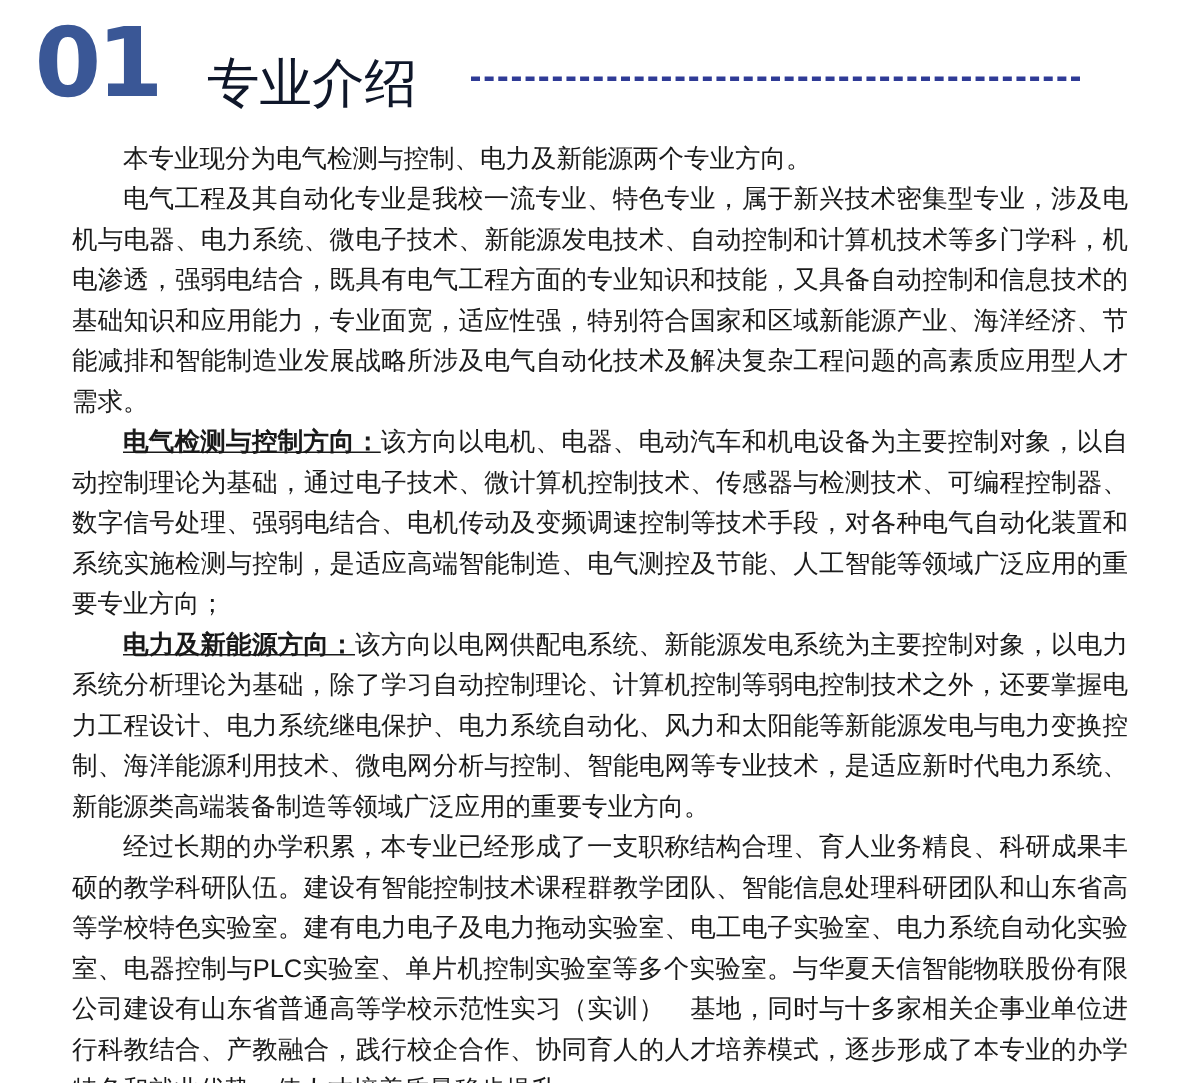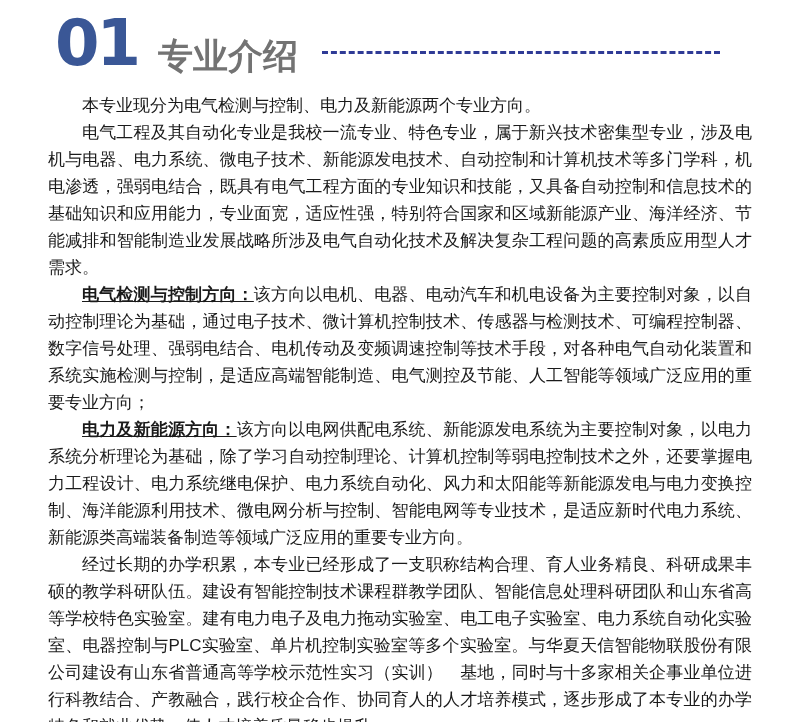--- a/index.html
+++ b/index.html
@@ -13,37 +13,38 @@
     height: 722px;
     background: #ffffff;
     overflow: hidden;
     font-family: "Liberation Sans", "DejaVu Sans", sans-serif;
   }
   .header {
     display: flex;
     align-items: flex-end;
     box-sizing: border-box;
     height: 74px;
-    padding: 6px 80px 0 55px;
+    padding: 6px 80px 0 23px;
+    gap: 12px;
   }
   .section-number {
     font-family: "DejaVu Sans", sans-serif;
     font-size: 64px;
     font-weight: 800;
     line-height: 0.95;
     letter-spacing: -3px;
     color: var(--accent, #3A5796);
   }
   .section-title {
     margin: 0 0 0 20px;
     padding-bottom: 1px;
     font-size: 35px;
-    font-weight: 700;
+    font-weight: 400;
     line-height: 1;
-    color: #737373;
+    color: #0f172a;
     white-space: nowrap;
   }
   .dash-line {
     flex: 1;
     height: 0;
     margin: 0 0 20px 24px;
     border-top: 3px dashed var(--dash, #2F3B96);
   }
   .content {
     box-sizing: border-box;

